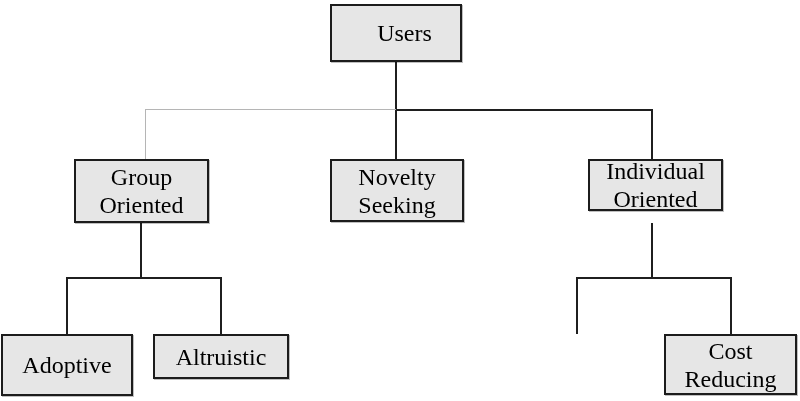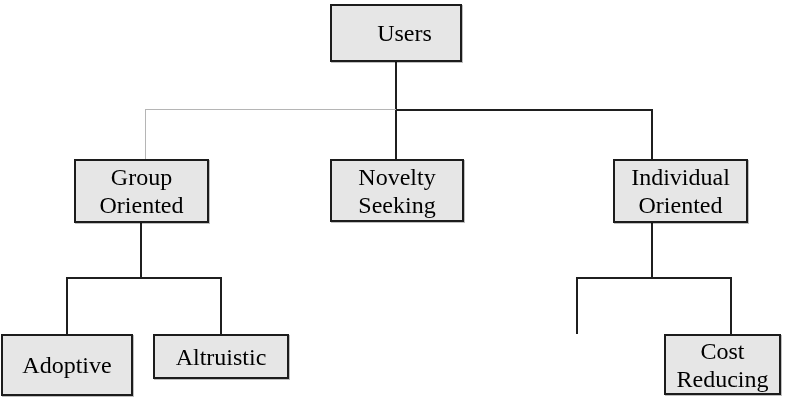--- a/index.html
+++ b/index.html
@@ -65,27 +65,27 @@
   <div class="node" style="left:330px; top:4px; width:132px; height:58px;padding-left:17px;">
     <span>Users</span>
   </div>
 
   <div class="node" style="left:74px; top:159px; width:135px; height:64px;">
     <span>Group Oriented</span>
   </div>
   <div class="node" style="left:330px; top:159px; width:134px; height:63px;">
     <span>Novelty Seeking</span>
   </div>
-  <div class="node" style="left:613px; top:159px; width:135px; height:64px;justify-content:center;">
+  <div class="node" style="left:588px; top:159px; width:135px; height:52px;justify-content:center;">
     <span>Individual Oriented</span>
   </div>
 
   <div class="node" style="left:1px; top:334px; width:132px; height:62px;">
     <span>Adoptive</span>
   </div>
   <div class="node" style="left:153px; top:334px; width:136px; height:45px;">
     <span>Altruistic</span>
   </div>
-  <div class="node" style="left:664px; top:334px; width:117px; height:61px;align-items:flex-end;">
+  <div class="node" style="left:664px; top:334px; width:133px; height:61px;align-items:flex-end;">
     <span>Cost Reducing</span>
   </div>
 
 </div>
 
 </body></html>

